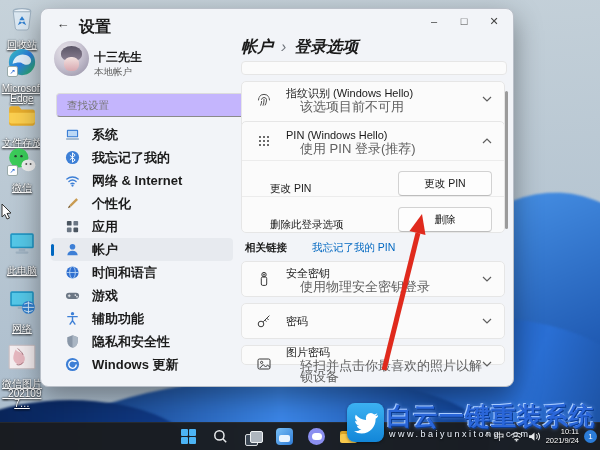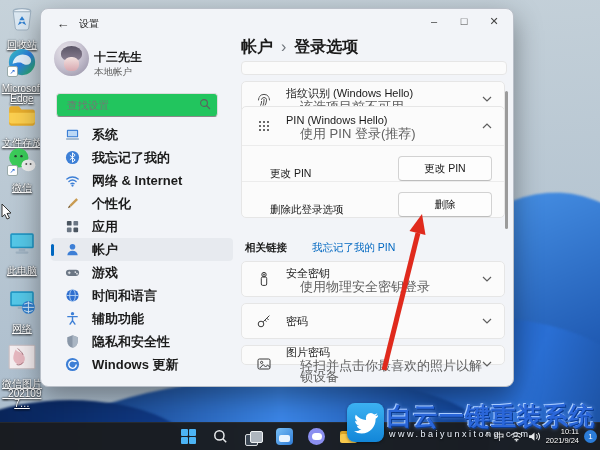--- a/index.html
+++ b/index.html
@@ -24,48 +24,48 @@
                   text-shadow:0 1px 2px rgba(0,0,0,.85),0 0 2px rgba(0,0,0,.6);word-break:break-all;text-decoration:underline;}
   .sc-badge{position:absolute;left:0;bottom:0;width:9px;height:9px;background:#fff;border:0.5px solid #9aa;
             border-radius:2px;font-size:7px;line-height:9px;color:#1b5fd6;text-align:center;}
   
   .win{position:absolute;left:40px;top:8px;width:472px;height:377px;z-index:10;
        background:#f2f4f8;border:1px solid #b9bfc8;border-radius:8px;
        box-shadow:0 10px 28px rgba(0,0,0,.38);overflow:hidden;}
   .titlebar{position:absolute;left:0;top:0;right:0;height:30px;}
   .back{position:absolute;left:12px;top:5px;width:20px;height:20px;font-size:13px;color:#333;
         text-align:center;line-height:20px;border-radius:4px;}
-  .wtitle{position:absolute;left:38px;top:8px;font-size:10px;color:#1a1a1a;}
+  .wtitle{position:absolute;left:38px;top:8px;font-size:16px;color:#1a1a1a;font-weight:bold;}
   .wctrls{position:absolute;right:4px;top:0;display:flex;}
   .wc{width:30px;height:24px;text-align:center;line-height:24px;font-size:11px;color:#444;}
   
   .avatar{position:absolute;left:13px;top:32px;width:35px;height:35px;border-radius:50%;overflow:hidden;
           background:radial-gradient(circle at 35% 30%,#e8e4ea 0%,#c9c4d2 45%,#8f8aa0 100%);}
   .avatar:before{content:"";position:absolute;left:7px;top:5px;width:21px;height:15px;border-radius:50% 50% 40% 40%;
           background:linear-gradient(180deg,#5a5566,#8a7f92);}
   .avatar:after{content:"";position:absolute;left:10px;top:16px;width:15px;height:14px;border-radius:45%;
           background:linear-gradient(180deg,#f3e3e1,#d8a8b0);}
   .pname{position:absolute;left:53px;top:40px;font-size:12px;font-weight:bold;color:#1a1a1a;}
   .ptype{position:absolute;left:53px;top:57px;font-size:9.5px;color:#5f5f5f;}
   
-  .search{position:absolute;left:15px;top:84px;width:160px;height:22px;background:#22c55e;
-          border:1px solid #dcdcdc;border-bottom:1px solid #8a8a8a;border-radius:4px;}
+  .search{position:absolute;left:15px;top:84px;width:160px;height:22px;background:#c4b5fd;
+          border:1px solid #dcdcdc;border-bottom:1px solid #8a8a8a;border-radius:4px;padding-left:47px;}
   .search input{position:absolute;left:8px;top:1px;width:125px;height:18px;border:0;outline:0;
           background:transparent;font-size:10.5px;color:#333;font-family:inherit;}
   .search .lens{position:absolute;right:6px;top:4px;}
   
   .nav{position:absolute;left:10px;top:114px;width:182px;}
   .nav-item{position:relative;height:23px;display:flex;align-items:center;border-radius:4px;
             padding-left:14px;font-size:13px;color:#1b1b1b;font-weight:bold;}
   .nav-item .nicon{width:15px;height:15px;margin-right:12px;flex:0 0 15px;}
   .nav-item.sel{background:#e7eaef;}
   .nav-item.sel:before{content:"";position:absolute;left:0;top:5.5px;width:3px;height:12px;
             border-radius:2px;background:#0067c0;}
   
-  .bcrumb{position:absolute;left:200px;top:28px;font-size:16px;font-weight:600;color:#1a1a1a;}
+  .bcrumb{position:absolute;left:200px;top:28px;font-size:16px;font-weight:600;color:#1a1a1a;font-style:italic;}
   .bcrumb .sep{color:#70757c;font-weight:400;margin:0 8px;}
   .sliver{position:absolute;left:200px;top:52px;width:264px;height:12px;background:#fbfbfb;
           border:1px solid #e6e6e6;border-radius:4px;}
   .card{position:absolute;left:200px;width:264px;background:#fbfbfb;border:1px solid #e6e6e6;
         border-radius:5px;box-sizing:border-box;}
   .crow{display:flex;align-items:center;padding:0 12px 0 14px;}
   .crow .cicon{width:16px;height:16px;margin-right:14px;flex:0 0 16px;}
   .ctxt{flex:1;min-width:0;}
   .ctitle{font-size:11px;color:#1a1a1a;line-height:13px;}
   .csub{font-size:13px;color:#616161;line-height:11px;margin-top:1px;margin-left:14px;}
@@ -276,34 +276,34 @@
     </div>
     <div class="nav-item sel">
       <svg class="nicon" viewBox="0 0 16 16">
           <circle cx="8" cy="5" r="3" fill="#3d7fd6"></circle>
           <path d="M2.5 14a5.5 4.6 0 0 1 11 0z" fill="#3d7fd6"></path>
         </svg>
       <span>帐户</span>
     </div>
     <div class="nav-item">
       <svg class="nicon" viewBox="0 0 16 16">
+          <circle cx="8" cy="8" r="6.5" fill="#2f6fd0"></circle>
+          <ellipse cx="8" cy="8" rx="3" ry="6.5" fill="none" stroke="#bcd8f5" stroke-width=".9"></ellipse>
+          <path d="M1.5 8h13" stroke="#bcd8f5" stroke-width=".9"></path>
+        </svg>
+      <span>时间和语言</span>
+    </div>
+    <div class="nav-item">
+      <svg class="nicon" viewBox="0 0 16 16">
           <rect x="1" y="5" width="14" height="6.6" rx="3.3" fill="#6b7684"></rect>
           <path d="M4.5 6.8v3M3 8.3h3" stroke="#e8eaee" stroke-width="1"></path>
           <circle cx="11" cy="7.5" r=".9" fill="#e8eaee"></circle>
           <circle cx="12.8" cy="9.2" r=".9" fill="#e8eaee"></circle>
         </svg>
       <span>游戏</span>
-    </div>
-    <div class="nav-item">
-      <svg class="nicon" viewBox="0 0 16 16">
-          <circle cx="8" cy="8" r="6.5" fill="#2f6fd0"></circle>
-          <ellipse cx="8" cy="8" rx="3" ry="6.5" fill="none" stroke="#bcd8f5" stroke-width=".9"></ellipse>
-          <path d="M1.5 8h13" stroke="#bcd8f5" stroke-width=".9"></path>
-        </svg>
-      <span>时间和语言</span>
     </div>
     <div class="nav-item">
       <svg class="nicon" viewBox="0 0 16 16">
           <circle cx="8" cy="2.8" r="1.8" fill="#3d7fd6"></circle>
           <path d="M3 6h10M8 6v4.2m0 0L5.4 14m2.6-3.8L10.6 14" stroke="#3d7fd6" stroke-width="1.5" fill="none" stroke-linecap="round"></path>
         </svg>
       <span>辅助功能</span>
     </div>
     <div class="nav-item">
       <svg class="nicon" viewBox="0 0 16 16">
@@ -341,21 +341,21 @@
       <div class="ctxt">
         <div class="ctitle">指纹识别 (Windows Hello)</div>
         <div class="csub">该选项目前不可用</div>
       </div>
       <svg class="chev" width="10" height="6" viewBox="0 0 10 6">
           <path d="M1 1l4 4 4-4" stroke="#5f5f5f" fill="none" stroke-width="1.2"></path>
         </svg>
     </div>
   </div>
 
-  <div class="card" style="top:97px;height:112px">
+  <div class="card" style="top:112px;height:112px">
     <div class="crow" style="height:38px">
       <svg class="cicon" viewBox="0 0 16 16">
           <g fill="#3a3a3a">
             <circle cx="4" cy="4" r="1"></circle>
             <circle cx="8" cy="4" r="1"></circle>
             <circle cx="12" cy="4" r="1"></circle>
             <circle cx="4" cy="8" r="1"></circle>
             <circle cx="8" cy="8" r="1"></circle>
             <circle cx="12" cy="8" r="1"></circle>
             <circle cx="4" cy="12" r="1"></circle>

